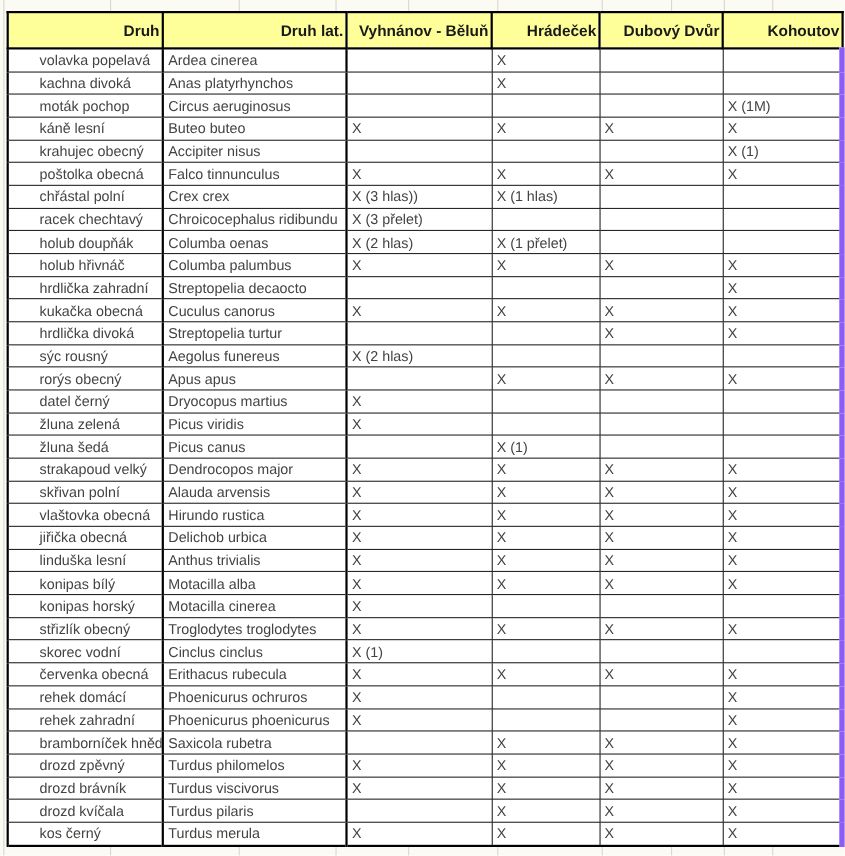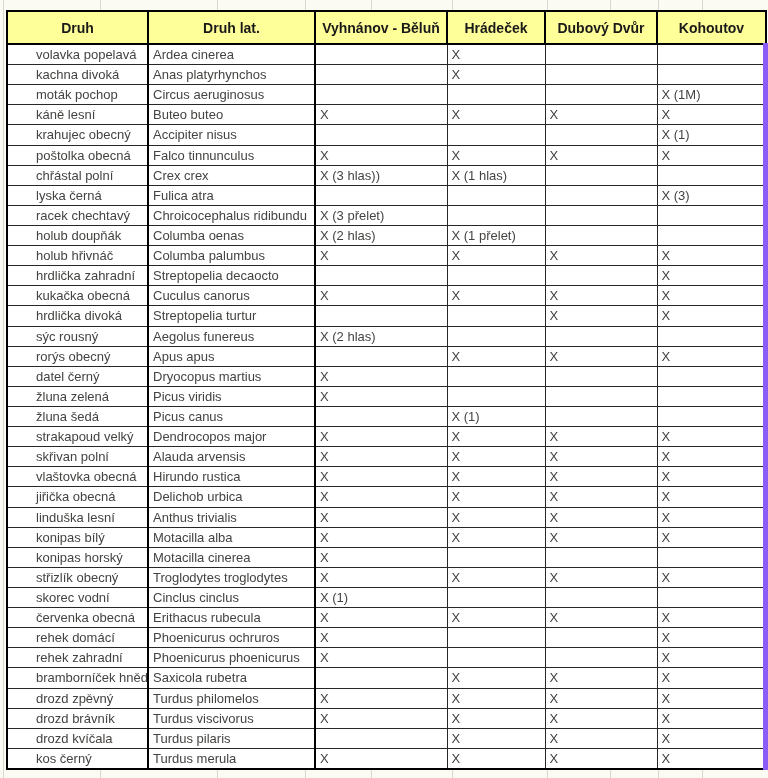--- a/index.html
+++ b/index.html
@@ -33,21 +33,21 @@
     table-layout: fixed;
     background: #ffffff;
     border: 2px solid #000000;
   }
   table.bird-table th {
     background: #ffff99;
     border: 2px solid #000000;
     font-size: 14px;
     font-weight: bold;
     color: #191919;
-    text-align: center;
+    text-align: right;
     height: 31px;
     padding: 0 2px;
     overflow: hidden;
     white-space: nowrap;
   }
   table.bird-table td {
     border: 1px solid #272727;
     font-size: 13px;
     color: #454341;
     height: 19px;
@@ -169,28 +169,20 @@
         </tr>
         <tr>
           <td>chřástal polní</td>
           <td>Crex crex</td>
           <td>X (3 hlas))</td>
           <td>X (1 hlas)</td>
           <td></td>
           <td></td>
         </tr>
         <tr>
-          <td>lyska černá</td>
-          <td>Fulica atra</td>
-          <td></td>
-          <td></td>
-          <td></td>
-          <td>X (3)</td>
-        </tr>
-        <tr>
           <td>racek chechtavý</td>
           <td>Chroicocephalus ridibundu</td>
           <td>X (3 přelet)</td>
           <td></td>
           <td></td>
           <td></td>
         </tr>
         <tr>
           <td>holub doupňák</td>
           <td>Columba oenas</td>

